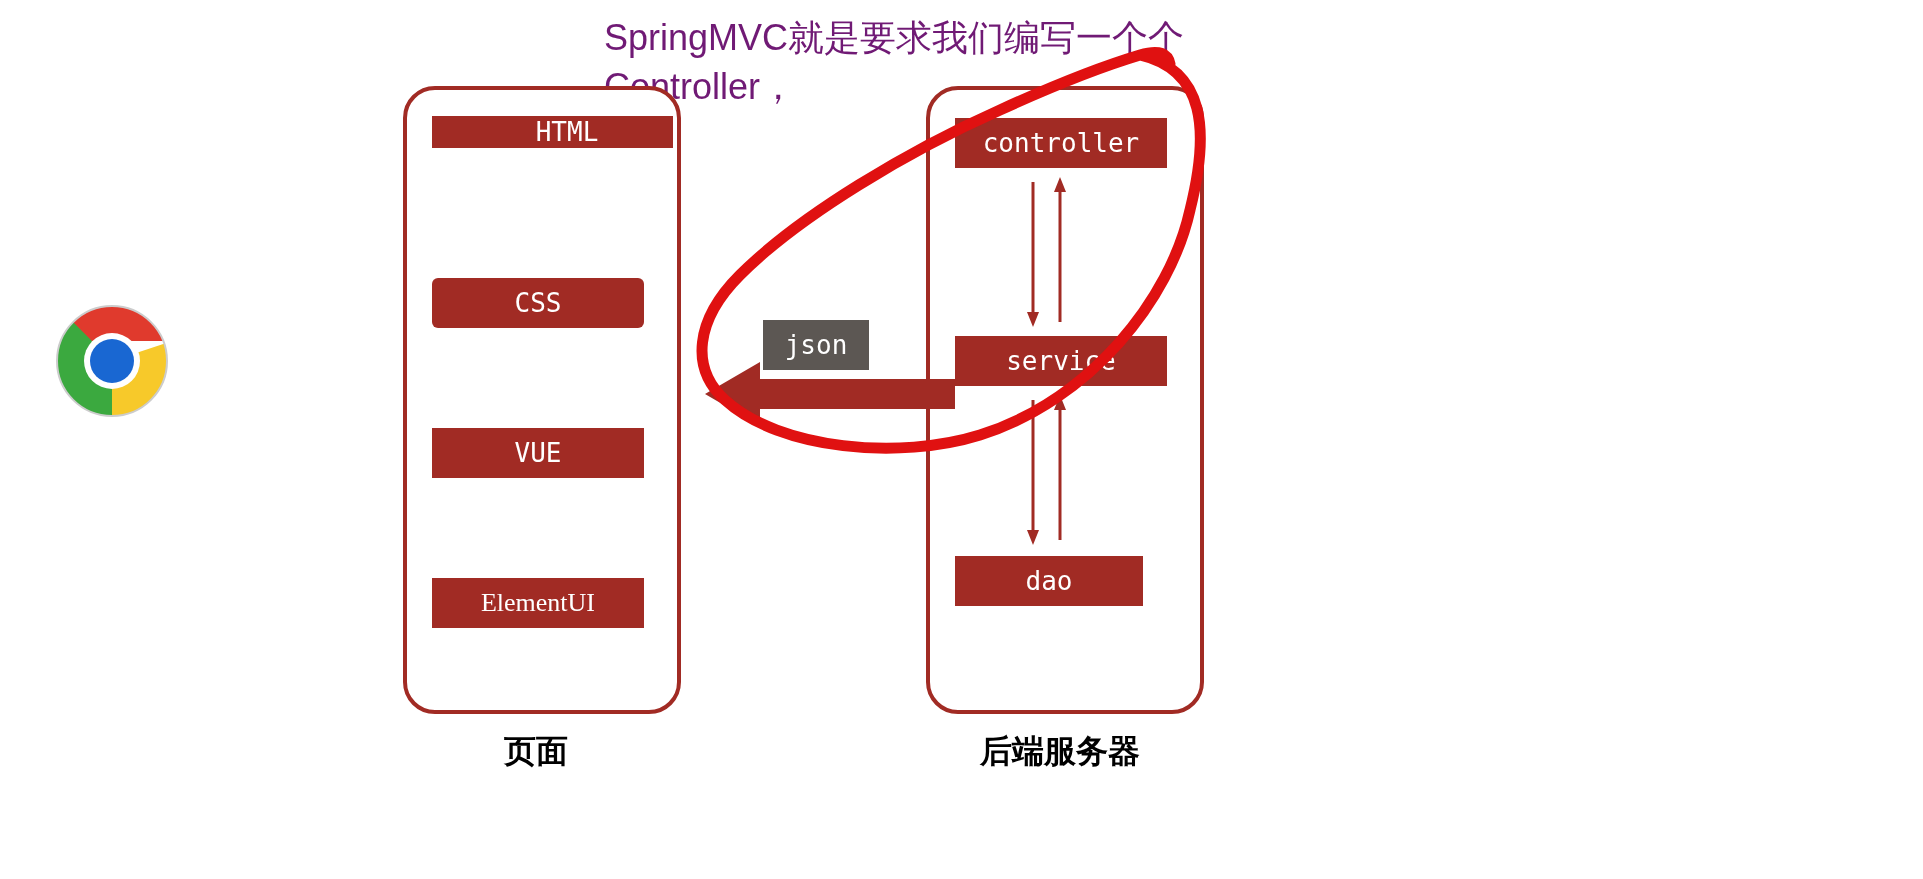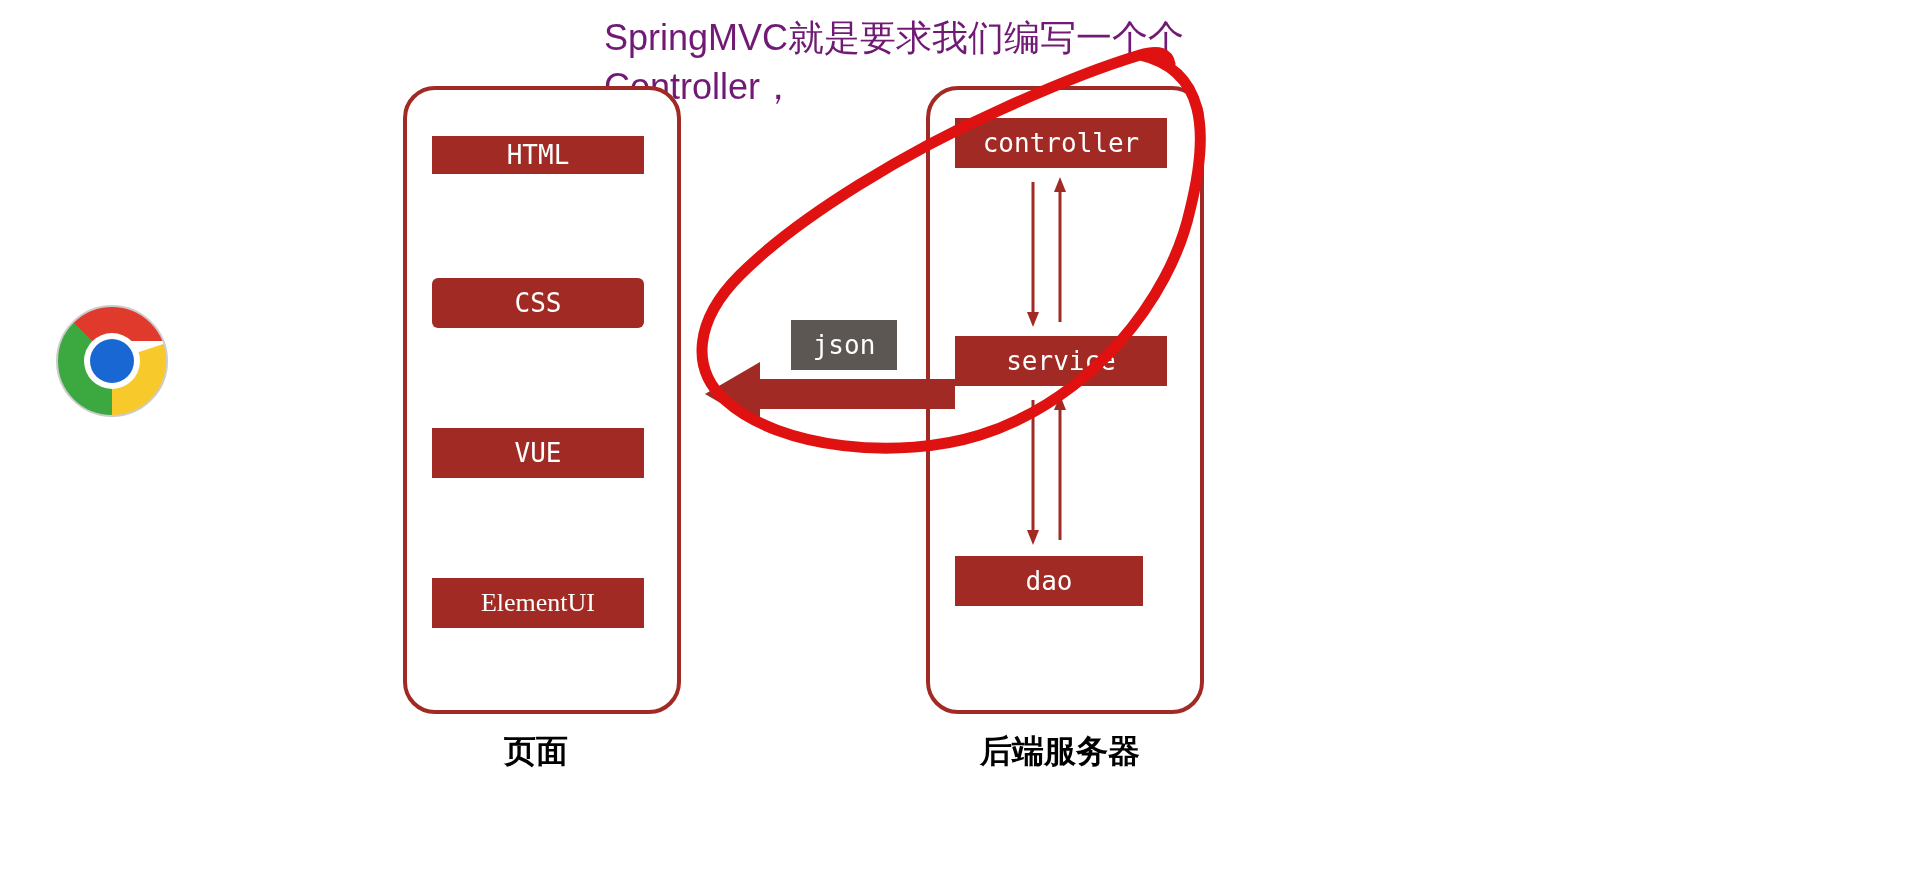--- a/index.html
+++ b/index.html
@@ -80,21 +80,21 @@
       <polygon points="60,60 120,40 120,120 60,120" fill="#F7C92A"></polygon>
       <rect x="60" y="0" width="60" height="40" fill="#E03A2D"></rect>
       <circle cx="60" cy="60" r="28" fill="#fff"></circle>
       <circle cx="60" cy="60" r="22" fill="#1967D2"></circle>
     </g>
     <circle cx="60" cy="60" r="55" fill="none" stroke="#ccc" stroke-width="2"></circle>
   </svg>
 </div>
 
 <div class="column-box" style="left:403px; top:86px; width:270px; height:620px;"></div>
-<div class="cell" style="left:432px; top:136px; width:212px; height:38px;">
+<div class="cell" style="left:432px; top:116px; width:212px; height:32px;padding-left:29px;">
   <span>HTML</span>
 </div>
 <div class="cell" style="left:432px; top:278px; width:212px; height:50px;border-radius:6px;">
   <span>CSS</span>
 </div>
 <div class="cell" style="left:432px; top:428px; width:212px; height:50px;">
   <span>VUE</span>
 </div>
 <div class="cell" style="left:432px; top:578px; width:212px; height:50px;font-family:Liberation Serif, serif;">
   <span>ElementUI</span>
@@ -130,21 +130,21 @@
     <polygon points="42,5 36,20 48,20" fill="#a12b24"></polygon>
   </svg>
 </div>
 
 <div class="arrow-wrap" style="left:705px; top:359px;">
   <svg width="250" height="70">
     <polygon points="0,35 55,3 55,20 250,20 250,50 55,50 55,67" fill="#a12b24"></polygon>
   </svg>
 </div>
 
-<div class="json-box" style="left:763px; top:320px; width:106px; height:50px;margin-left:28px;">
+<div class="json-box" style="left:763px; top:320px; width:106px; height:50px;">
   <span>json</span>
 </div>
 
 <div class="arrow-wrap" style="left:670px; top:40px;">
   <svg width="560" height="430">
     <path d="M 470 15
              C 535 30 540 90 520 170
              C 500 260 420 360 310 395
              C 230 420 110 410 55 360
              C 20 328 25 280 70 235

